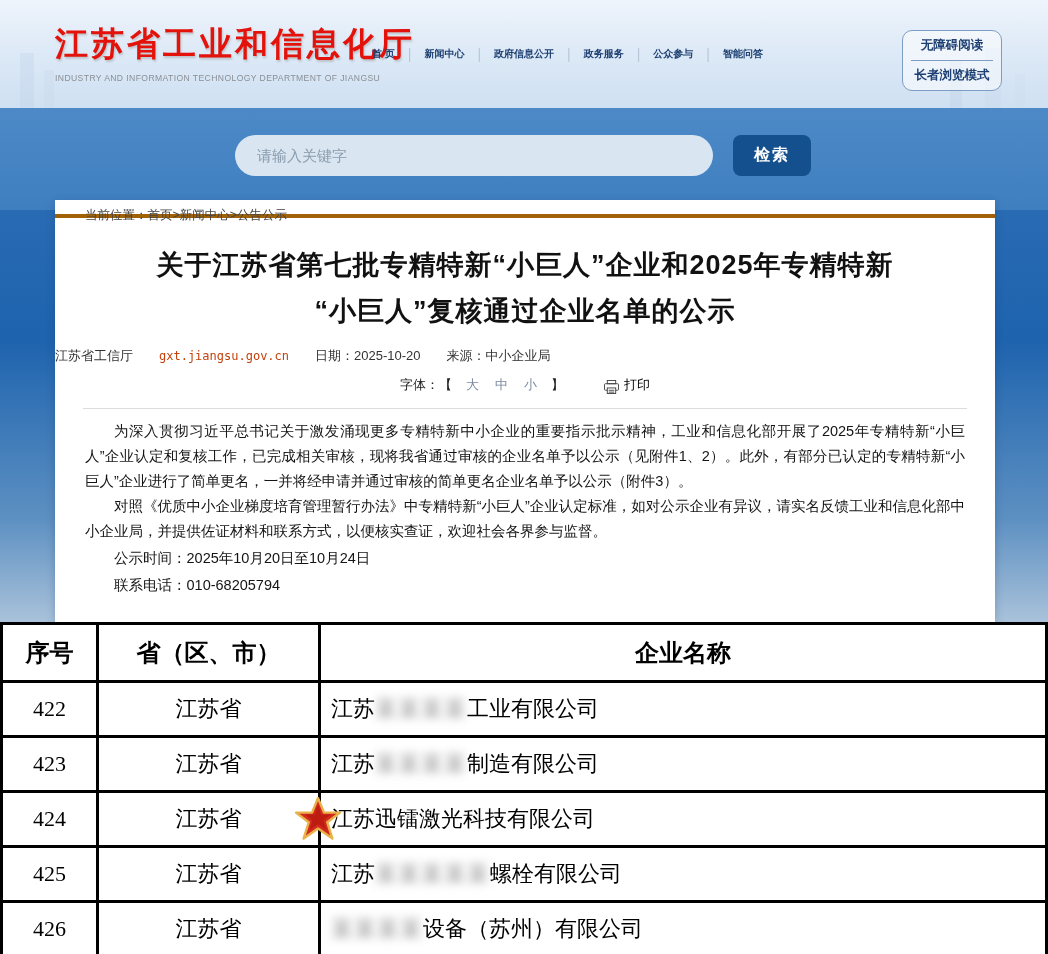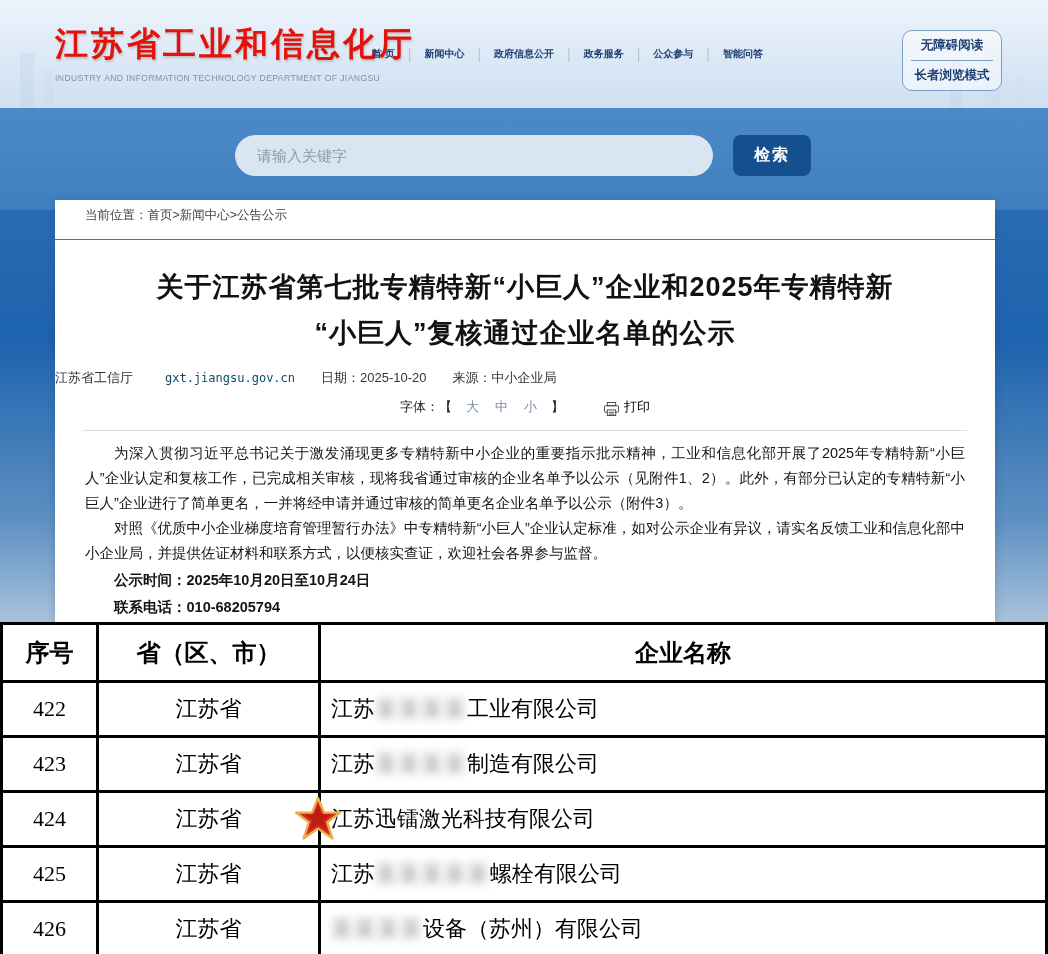--- a/index.html
+++ b/index.html
@@ -38,37 +38,37 @@
     border:none; outline:none; border-radius:21px; background:#d9e6f2; padding:0 22px;
     font-size:15px; color:#333; font-family:"Liberation Sans",sans-serif; }
   .search-input::placeholder { color:#8a9bac; }
   .search-btn { position:absolute; left:733px; top:27px; width:78px; height:41px;
     background:#15508e; color:#fff; font-size:16px; font-weight:bold; border:none;
     border-radius:8px; cursor:pointer; letter-spacing:2px; font-family:"Liberation Sans",sans-serif; }
 
   
   .panel { position:absolute; left:55px; top:92px; width:940px; height:422px;
     background:#fff; box-shadow:0 2px 8px rgba(20,50,90,.25); }
-  .crumb-bar { height:40px; line-height:30px; padding-left:30px; font-size:12.5px;
-    color:#444; border-bottom:1px solid #a16207; }
+  .crumb-bar { height:18px; line-height:30px; padding-left:30px; font-size:12.5px;
+    color:#444; border-bottom:4px solid #a16207; }
   .crumb-path { cursor:pointer; }
   .art-title { margin-top:24px; text-align:center; font-size:27px; font-weight:bold;
     color:#111; line-height:46px; letter-spacing:1px; }
   .meta-1 { margin-top:13px; display:flex; align-items:center;
     gap:26px; font-size:13px; color:#333; }
-  .meta-site { font-family:"DejaVu Sans Mono",monospace; font-size:12px; color:#0c4a6e;margin-left:6px; }
+  .meta-site { font-family:"DejaVu Sans Mono",monospace; font-size:12px; color:#c2410c; }
   .meta-2 { margin-top:11px; display:flex; justify-content:center; align-items:center;
     gap:12px; font-size:13px; color:#222; }
   .font-size-opt { color:#7a8aa0; cursor:pointer; margin:0 2px; }
   .print-wrap { display:flex; align-items:flex-end; gap:5px; margin-left:28px; cursor:pointer; color:#000000; }
   .divider { border:none; border-top:1px solid #dcdcdc; margin:14px 28px 0 28px; }
   .body-text { padding:10px 30px 0 30px; font-size:14.5px; color:#141414;
     line-height:25px; text-align:justify; }
   .body-text p { text-indent:2em; }
-  .body-text .info-line { text-indent:2em; margin-top:2px;font-weight:bold; }
+  .body-text .info-line { text-indent:2em; margin-top:2px; }
 
   
   .company-table { position:absolute; left:0; top:622px; width:1048px; height:332px;
     border-collapse:collapse; background:#fff; table-layout:fixed;
     font-family:"Liberation Serif","DejaVu Serif",serif; }
   .company-table th, .company-table td { border:3px solid #000; }
   .company-table col.c-seq { width:96px; }
   .company-table col.c-prov { width:222px; }
   .company-table th { font-size:24px; font-weight:bold; color:#000; height:58px; text-align:center; }
   .company-table td { font-size:22px; color:#000; height:55px; text-align:center; }

